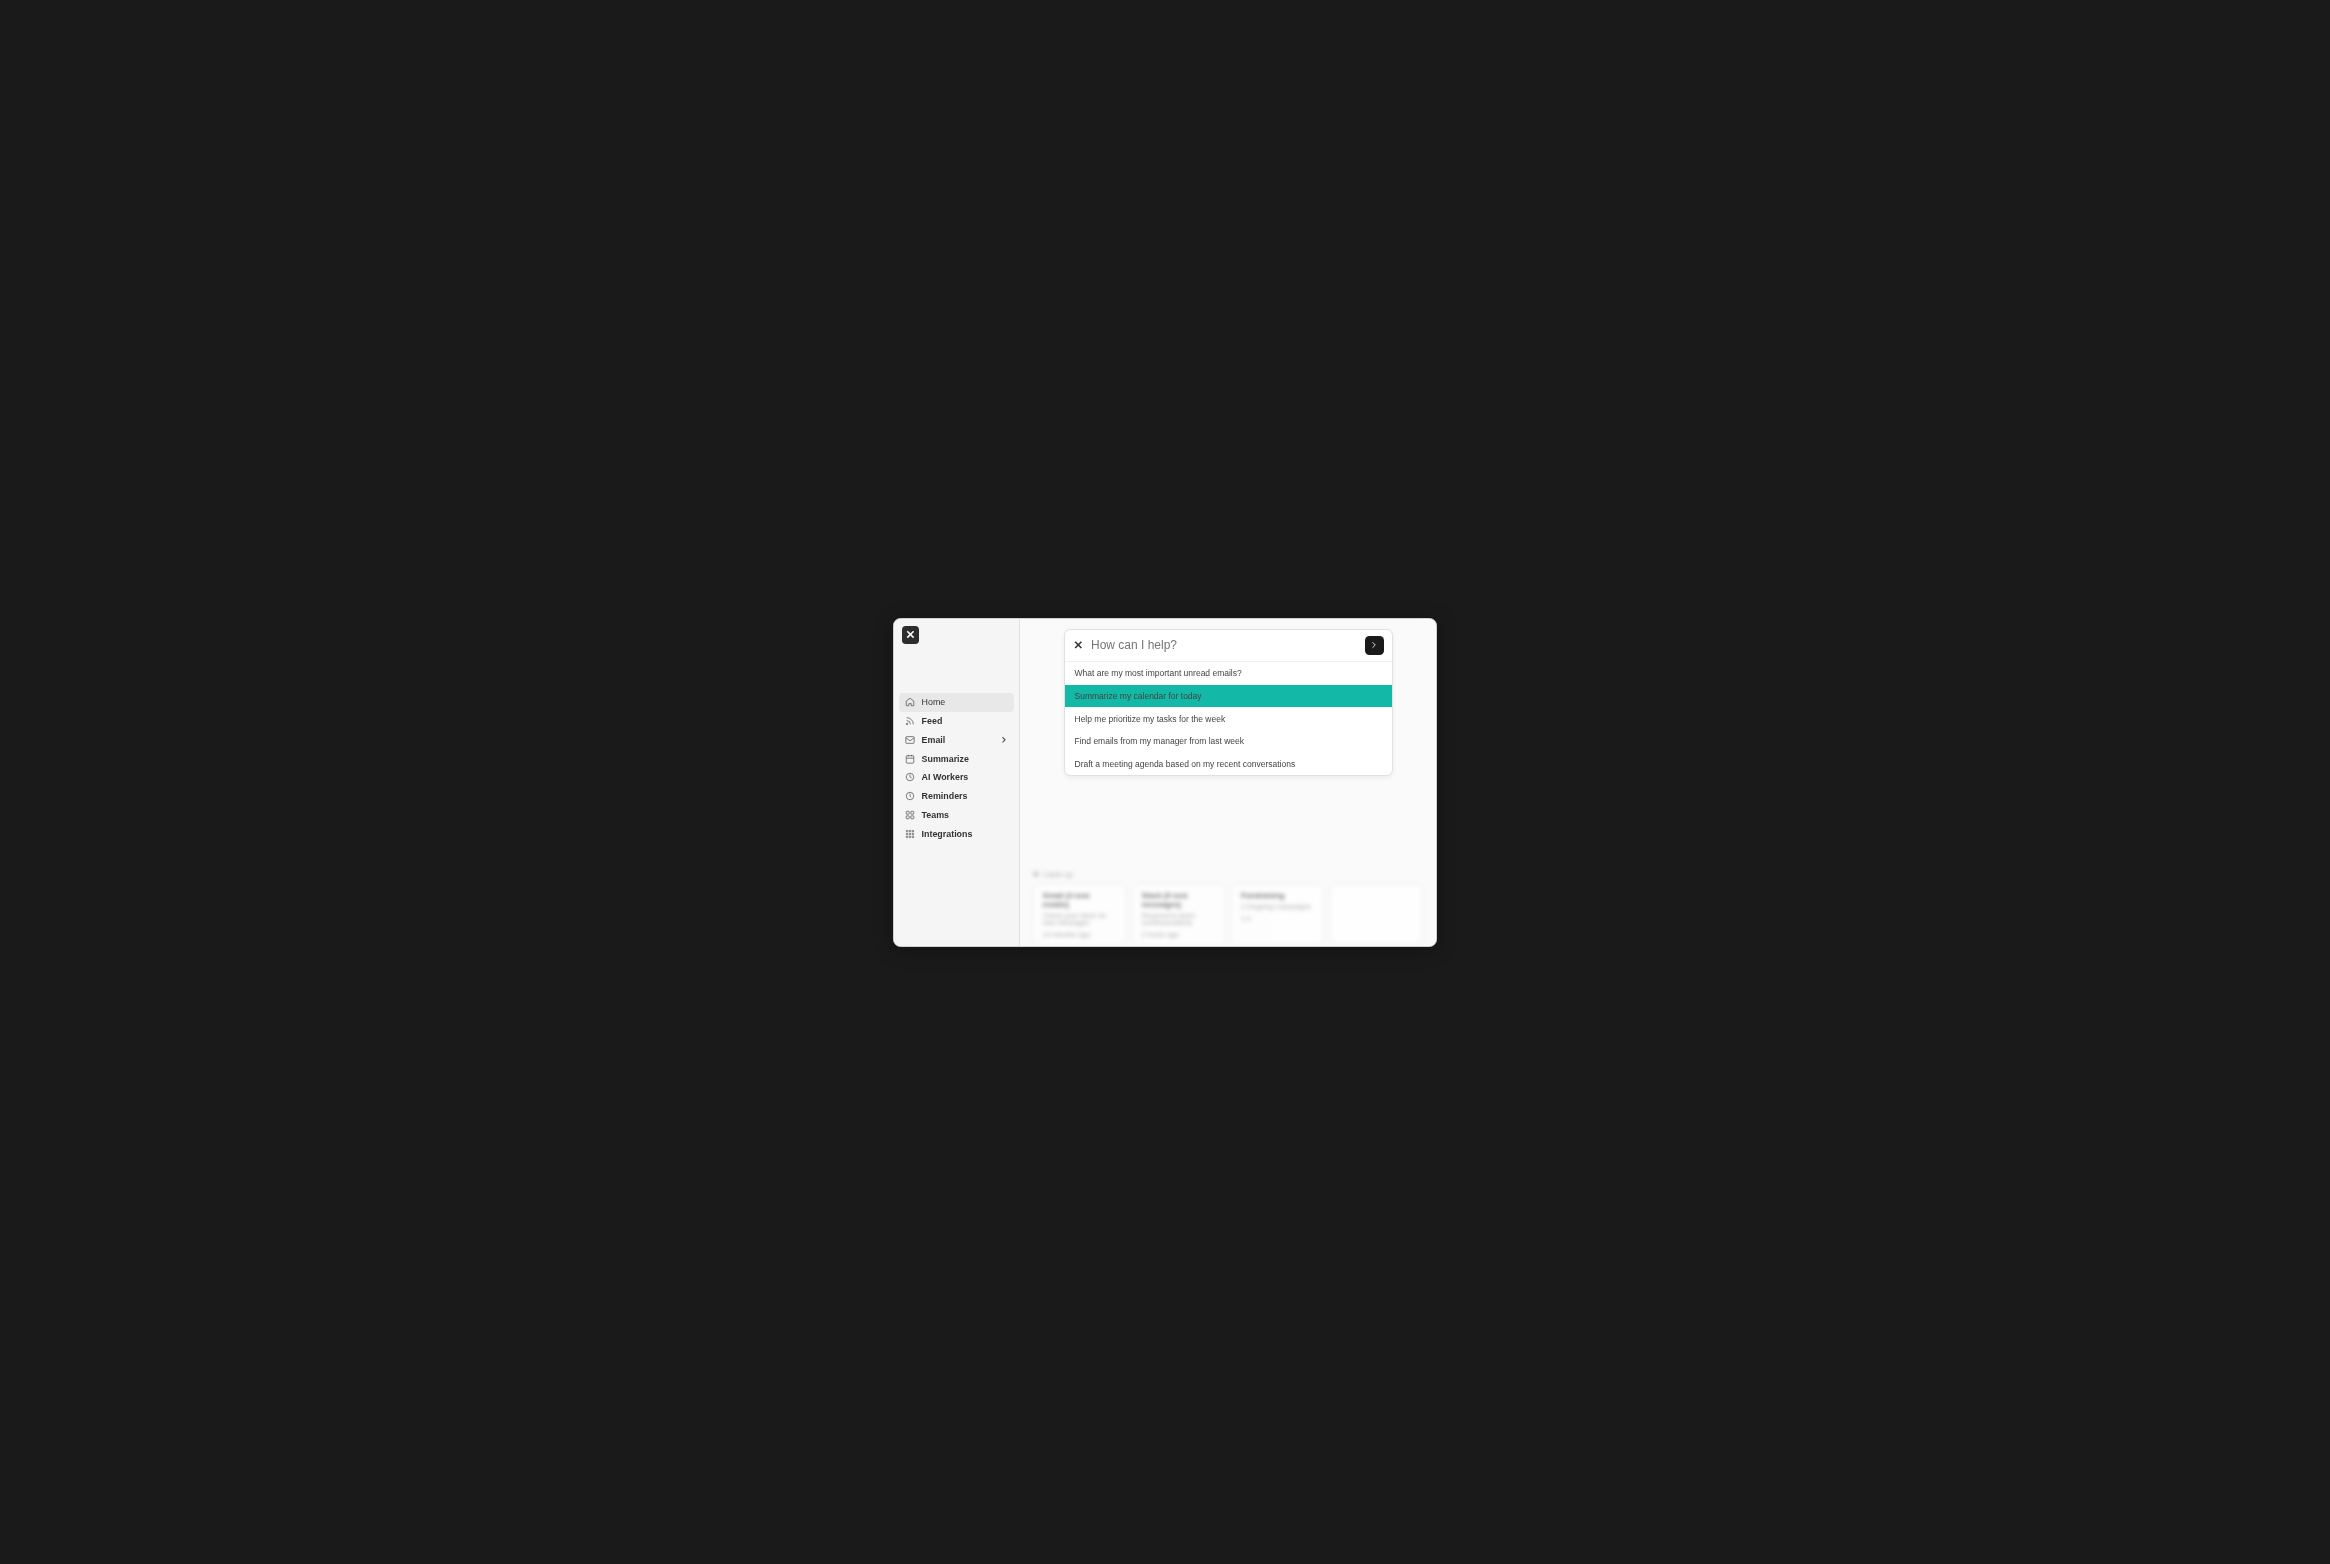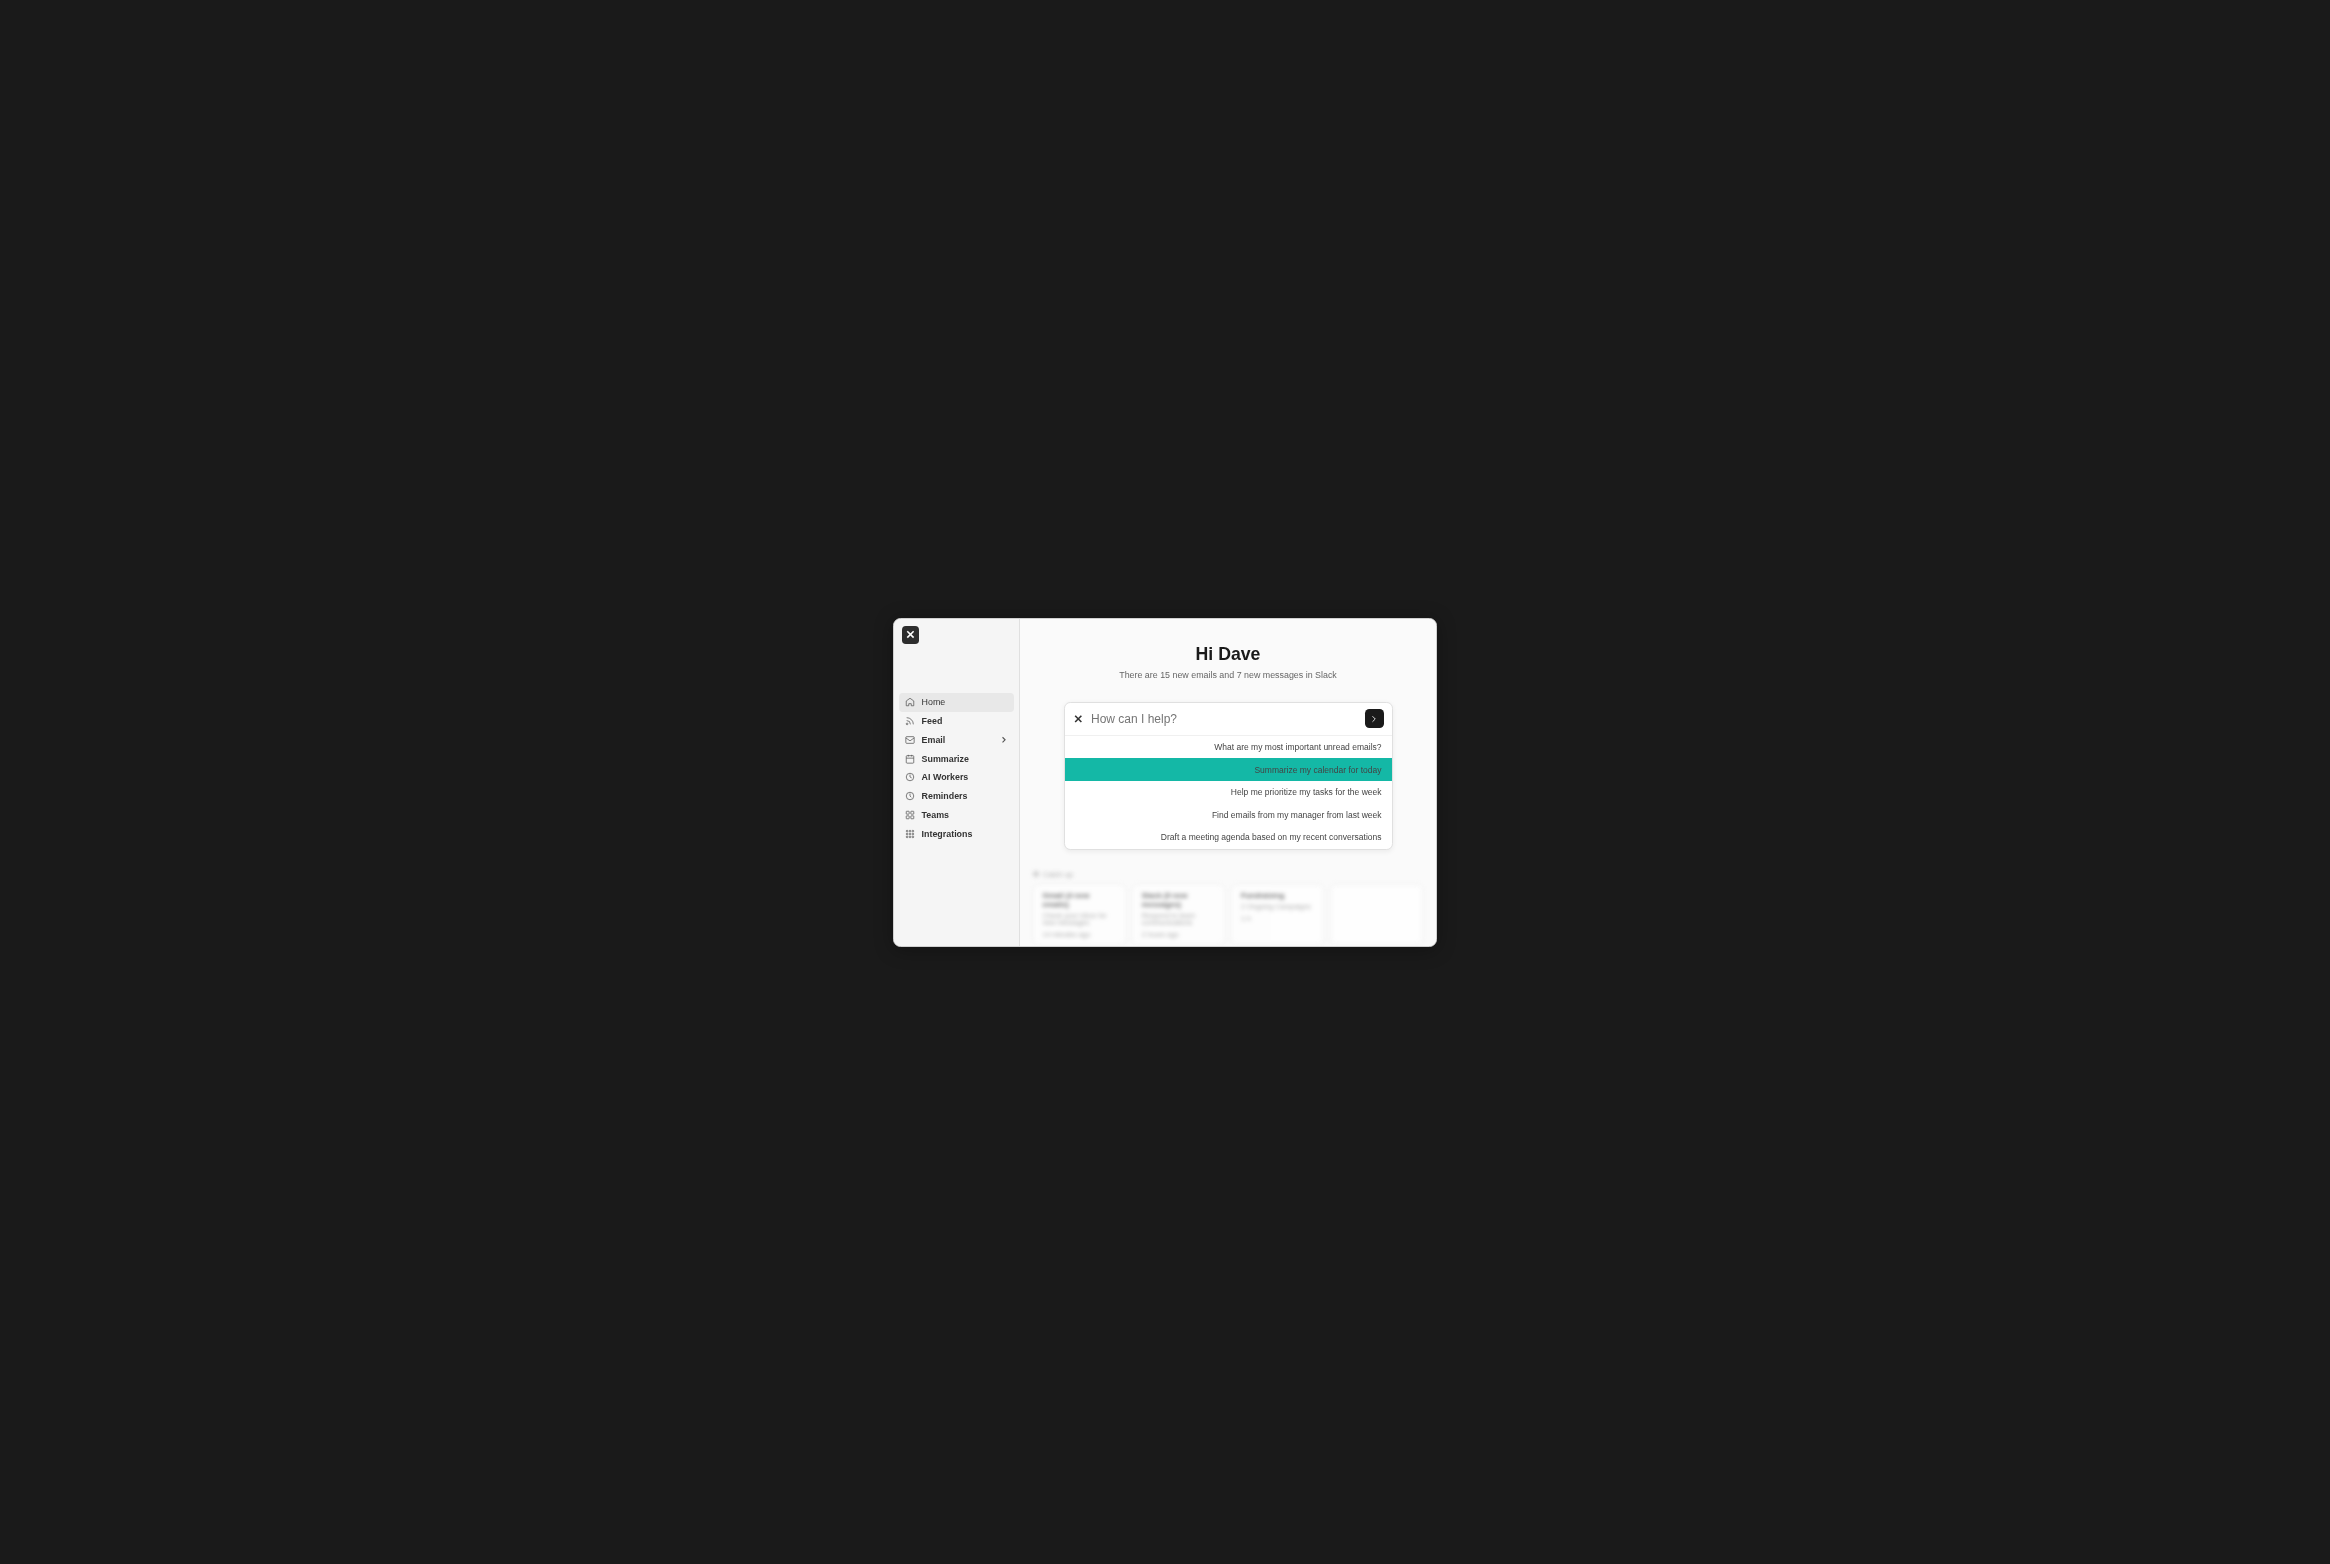--- a/index.html
+++ b/index.html
@@ -187,21 +187,20 @@
       border-top: 0.6px solid #f0f0f0;
     }
 
     .suggestion-item {
       padding: 6.3px 10px;
       font-size: 8.5px;
       color: #444;
       cursor: pointer;
       display: flex;
       align-items: center;
-      justify-content: flex-end;
     }
 
     .suggestion-item.highlighted {
       background: #14b8a6;
     }
 
     
     .bottom-section {
       position: absolute;
       bottom: 0;
@@ -351,24 +350,20 @@
         <circle cx="19" cy="12" r="2"></circle>
         <circle cx="5" cy="19" r="2"></circle>
         <circle cx="12" cy="19" r="2"></circle>
         <circle cx="19" cy="19" r="2"></circle>
       </svg>
       <span>Integrations</span>
     </div>
   </div>
 
   <div class="main-content">
-    <div class="hero-section">
-      <h1 class="hero-title">Hi Dave</h1>
-      <p class="hero-subtitle">There are 15 new emails and 7 new messages in Slack</p>
-    </div>
 
     <div class="search-container">
       <div class="search-box">
         <div class="search-input-row">
           <div class="x-icon">✕</div>
           <input class="search-input" type="text" placeholder="How can I help?" style="">
           <div class="submit-btn">
             <svg viewBox="0 0 24 24">
               <path d="M9 18l6-6-6-6" stroke-linecap="round" stroke-linejoin="round"></path>
             </svg>

